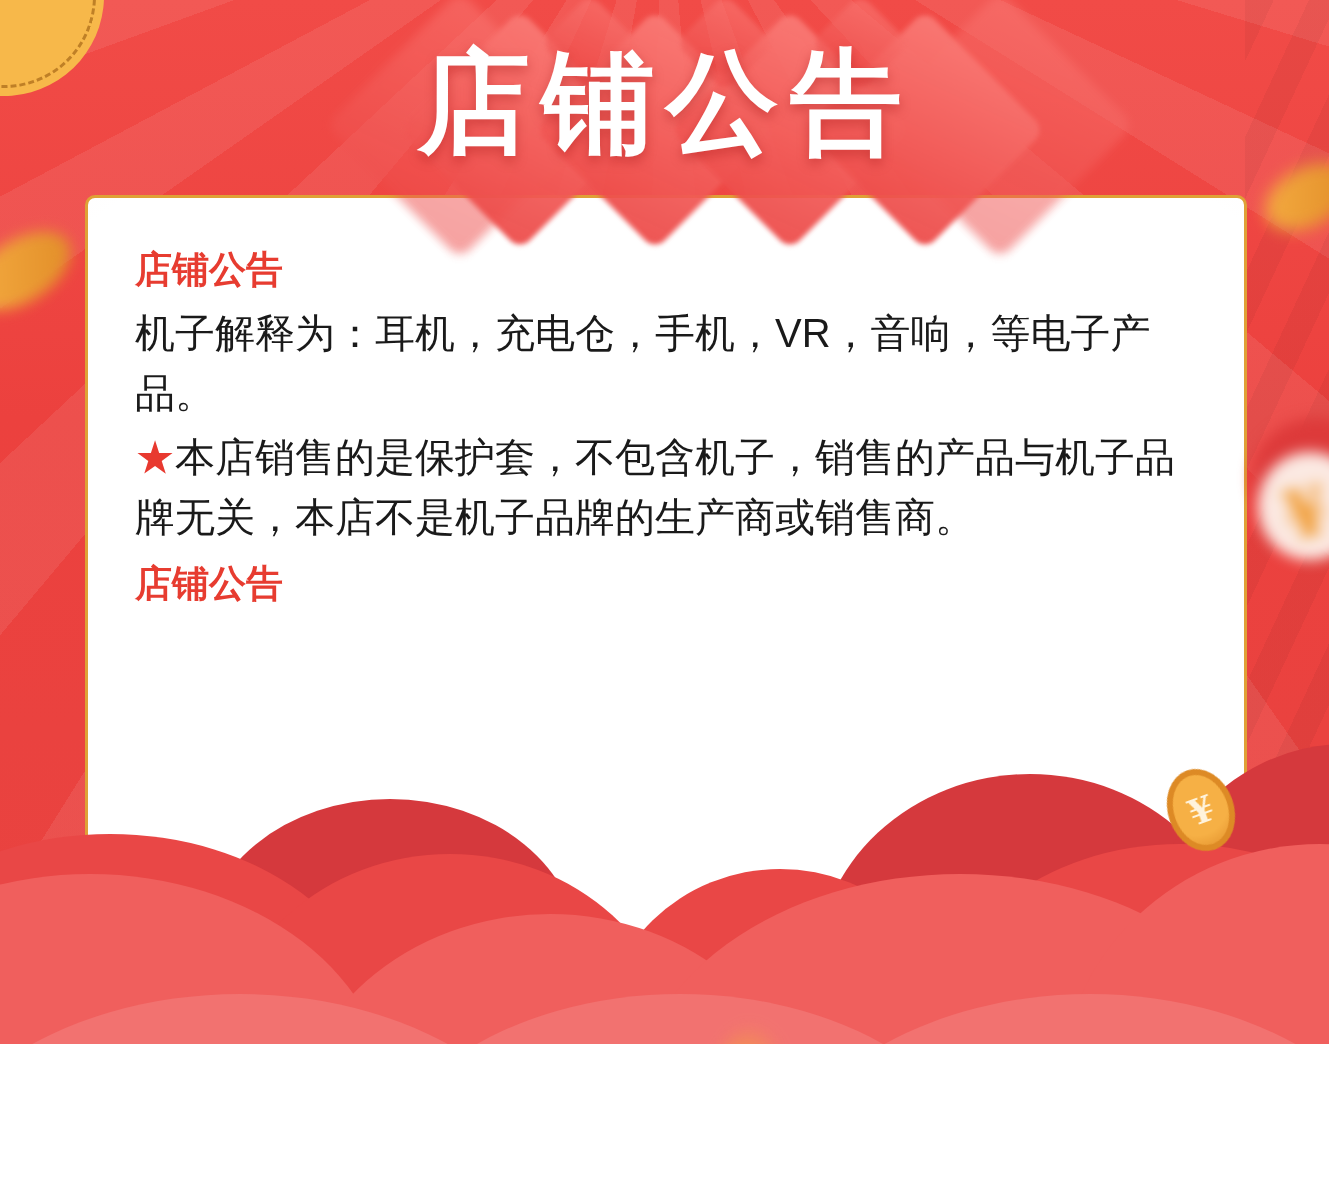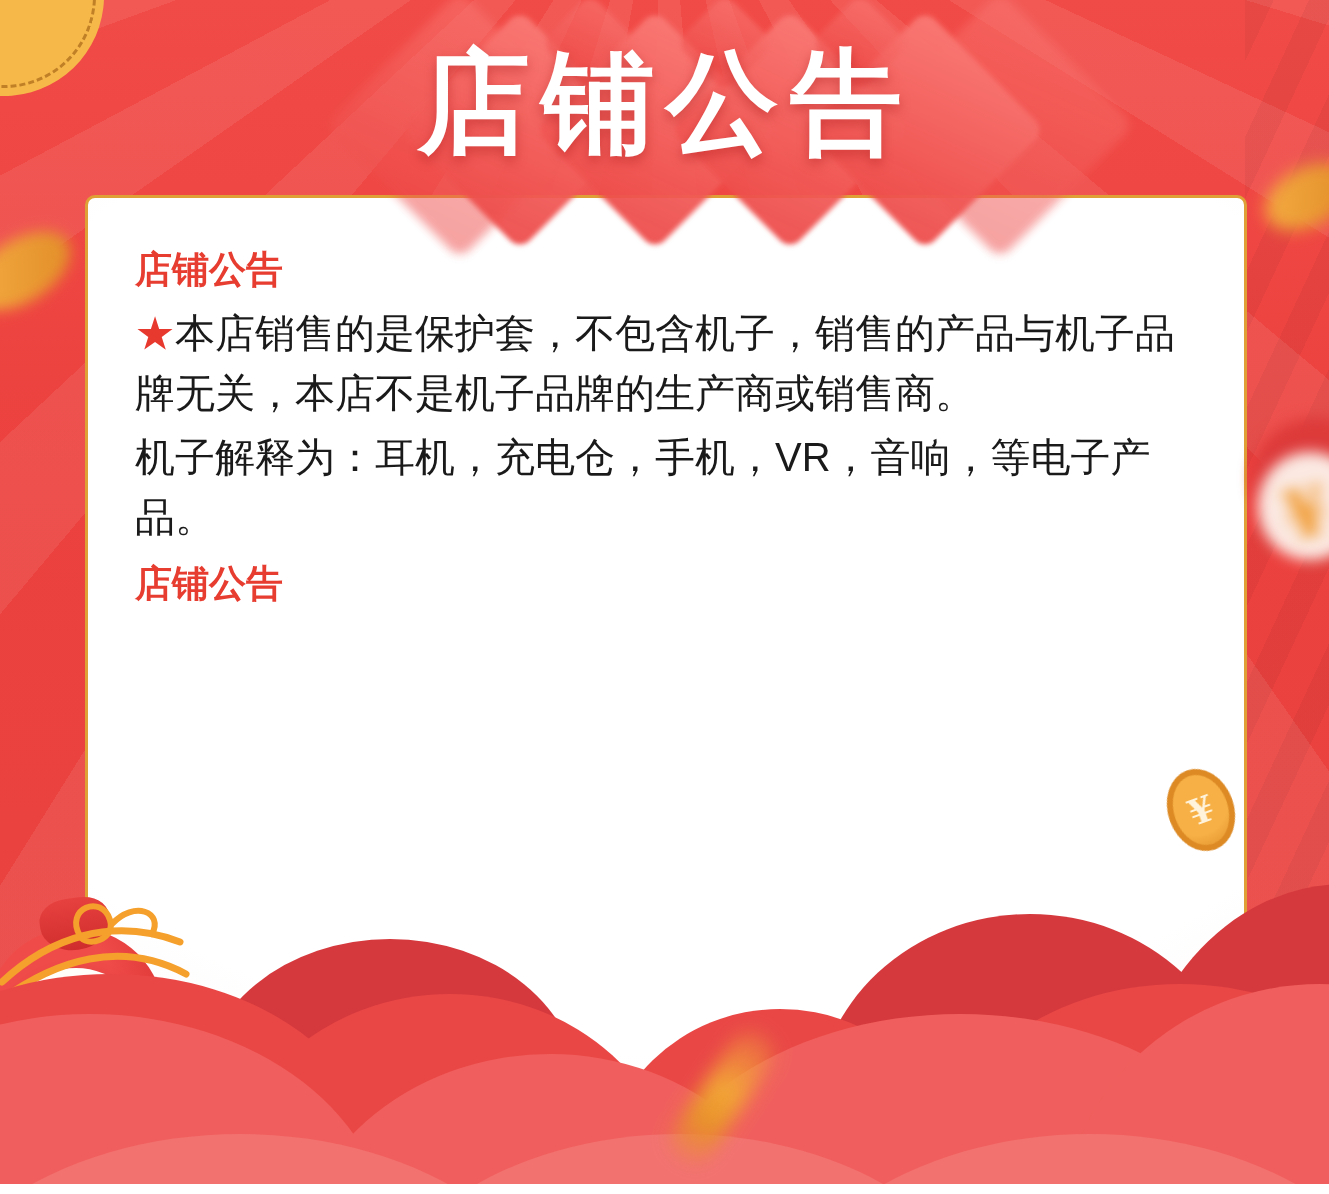--- a/index.html
+++ b/index.html
@@ -1,17 +1,17 @@
 <!DOCTYPE html>
 <html><head>
 <meta charset="utf-8">
 <style>
   html,body{margin:0;padding:0;}
   .poster{
-    position:relative; width:1329px; height:1184px; overflow:hidden;
+    position:relative; width:1329px; height:1044px; overflow:hidden;
     background:linear-gradient(180deg,#f14b47 0%, #ec413e 40%, #e84340 100%);
     font-family:"Liberation Sans", sans-serif;
   }
   .rays{
     position:absolute; inset:0; z-index:1;
     background:repeating-conic-gradient(from 115deg at 50% -15%,
       rgba(255,255,255,0.08) 0deg 7deg, rgba(255,255,255,0) 7deg 15deg);
   }
   
   .card{
@@ -102,22 +102,22 @@
   <div class="diamond d-big" style="left:840px;"></div>
   <div class="diamond d-small" style="left:555px;"></div>
   <div class="diamond d-small" style="left:690px;"></div>
   <div class="diamond d-small" style="left:825px;"></div>
 
   <div class="title">店铺公告</div>
 
   <div class="content" style="position:absolute; left:135px; top:247px; z-index:5;">
     <div class="heading first">店铺公告</div>
 
+    <p class="para"><span>机子解释为：耳机，充电仓，手机，VR，音响，等电子产品。</span></p>
     <p class="para"><span class="star">★</span><span>本店销售的是保护套，不包含机子，销售的产品与机子品牌无关，本店不是机子品牌的生产商或销售商。</span></p>
-    <p class="para"><span>机子解释为：耳机，充电仓，手机，VR，音响，等电子产品。</span></p>
 
     <div class="heading">店铺公告</div>
   </div>
 
   <div class="coin-corner">
       <div class="ridge"></div>
     </div>
   <div class="coin-blur left"></div>
   <div class="coin-blur right-top"></div>
   <div class="bag-blur">

